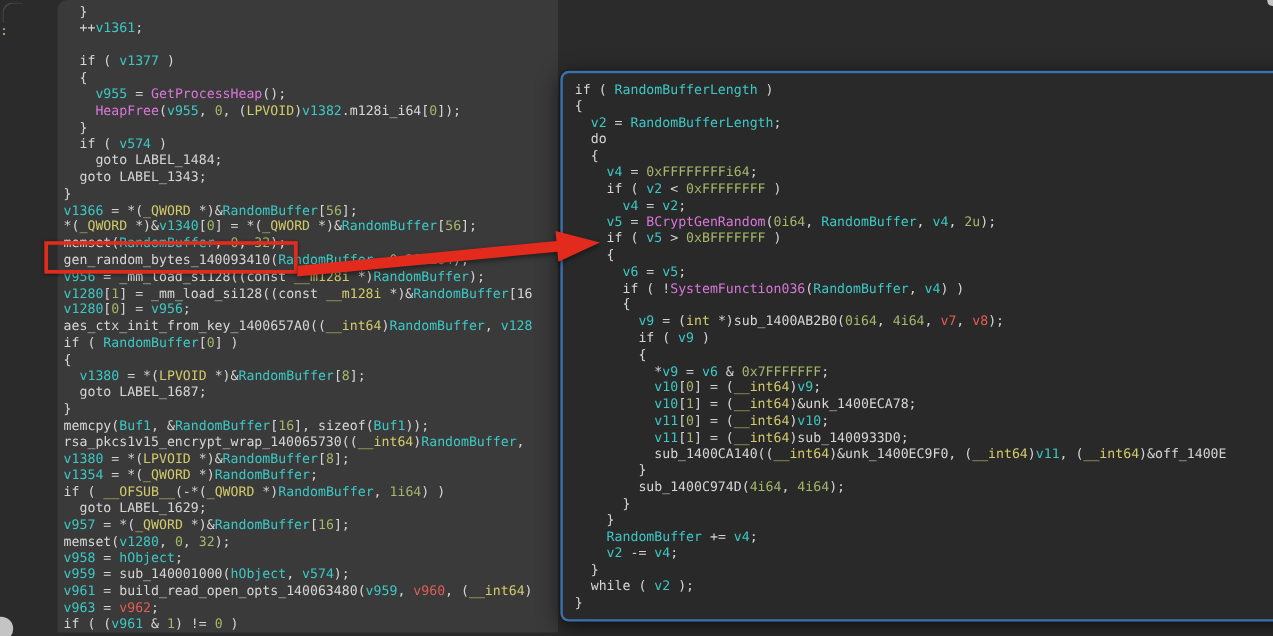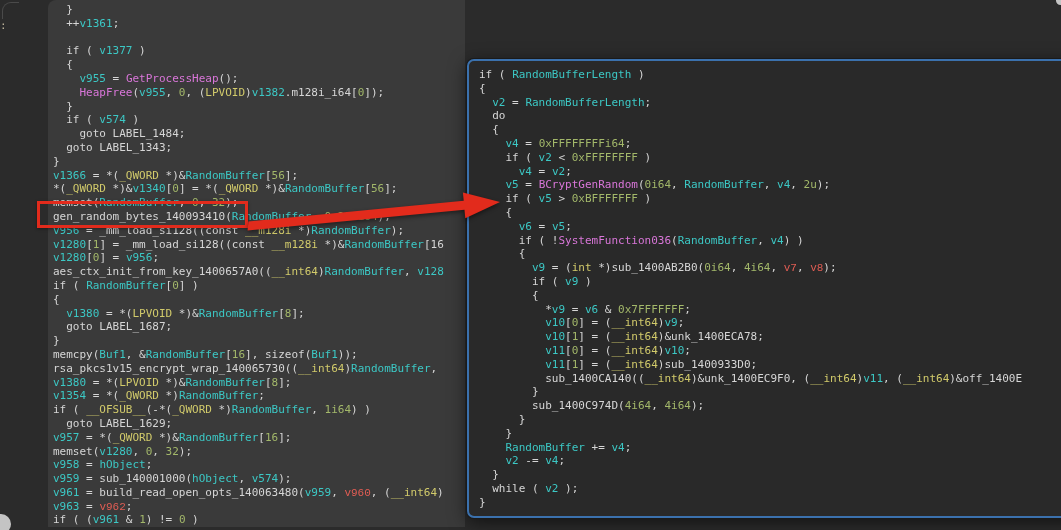--- a/index.html
+++ b/index.html
@@ -26,21 +26,21 @@
     box-shadow:0 0 0 1px #1a1a1a,0 4px 18px rgba(0,0,0,.6);
     padding:7px 0 0 10px;box-sizing:border-box;
     z-index:3;
   }
   .line{height:13.8px;line-height:13.8px;white-space:pre;}
   .tok-p{color:var(--plain_text);}
   .tok-v{color:var(--local_var);}
   .tok-i{color:var(--import_func);}
   .tok-t{color:var(--type_macro);}
   .tok-n{color:var(--number);}
-  .tok-r{color:var(--error_var);font-family:Liberation Mono, monospace;}
+  .tok-r{color:var(--error_var);}
   #highlight-box{
     position:absolute;left:37px;top:201px;width:211px;height:27px;
     border:3px solid var(--annotation_red);
     box-sizing:border-box;z-index:4;
     box-shadow:0 1px 3px rgba(0,0,0,.4);
   }
   #arrow-svg{position:absolute;left:0;top:0;z-index:5;
     filter:drop-shadow(0 2px 2px rgba(0,0,0,.45));}
   #gutter-label{
     position:absolute;left:0;top:19px;color:var(--gutter_label);z-index:2;

